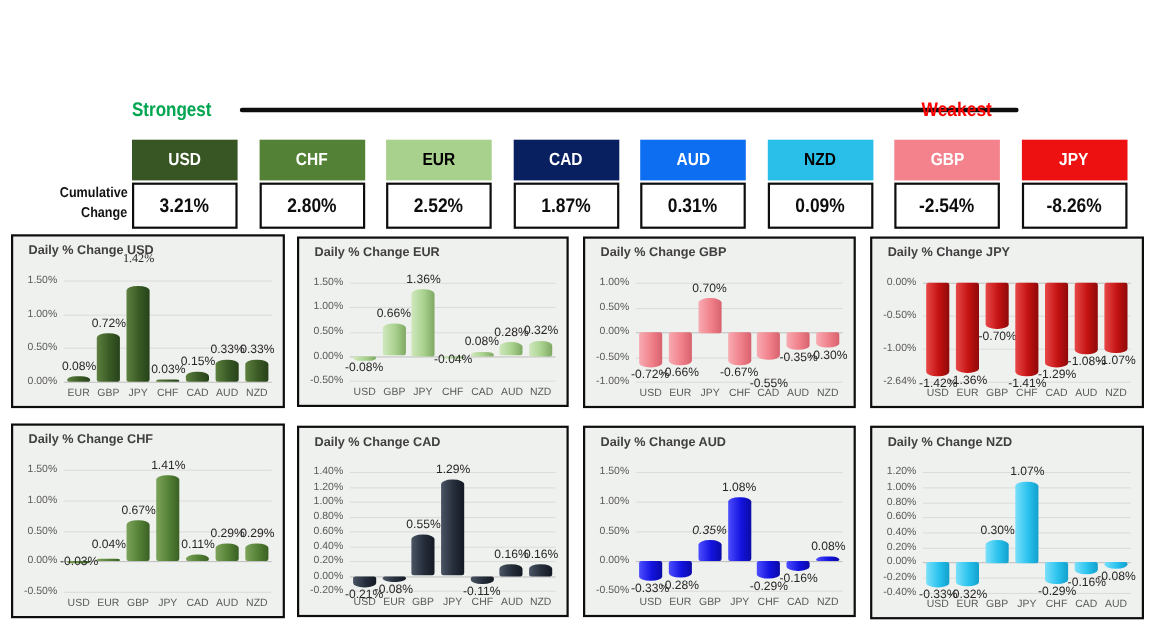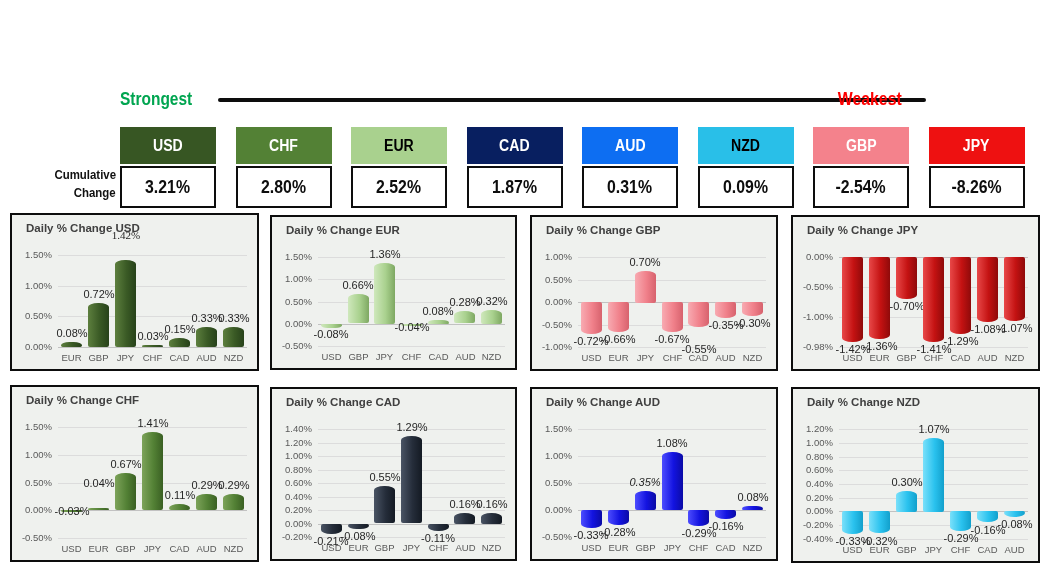--- a/index.html
+++ b/index.html
@@ -231,21 +231,21 @@
       </div>
       <div class="chart-panel" style="left: 783px; top: 3px; width: 249px; height: 156px;">
         <div class="chart-title">Daily % Change JPY</div>
         <div class="gridline zero" style="left: 46px; width: 189px; top: 40px;"></div>
         <div class="ytick" style="left: 2px; width: 38px; top: 35px;">0.00%</div>
         <div class="gridline" style="left: 46px; width: 189px; top: 70px;"></div>
         <div class="ytick" style="left: 2px; width: 38px; top: 65px;">-0.50%</div>
         <div class="gridline" style="left: 46px; width: 189px; top: 100px;"></div>
         <div class="ytick" style="left: 2px; width: 38px; top: 95px;">-1.00%</div>
         <div class="gridline" style="left: 46px; width: 189px; top: 130px;"></div>
-        <div class="ytick" style="left: 2px; width: 38px; top: 125px;">-0.98%</div>
+        <div class="ytick" style="left: 2px; width: 38px; top: 125px;">-2.64%</div>
         <div class="bar" style="left: 49px; width: 21px; top: 40px; height: 85px; background: linear-gradient(90deg, rgb(232, 72, 72) 0%, rgb(196, 18, 18) 55%, rgb(143, 10, 10) 100%); border-radius: 2px 2px 10px 10px / 2px 2px 4px 4px;"></div>
         <div class="dlabel" style="width: 60px; left: 30px; top: 126px;">-1.42%</div>
         <div class="xcat" style="width: 37px; left: 41px; top: 136px;">USD</div>
         <div class="bar" style="left: 76px; width: 21px; top: 40px; height: 82px; background: linear-gradient(90deg, rgb(232, 72, 72) 0%, rgb(196, 18, 18) 55%, rgb(143, 10, 10) 100%); border-radius: 2px 2px 10px 10px / 2px 2px 4px 4px;"></div>
         <div class="dlabel" style="width: 60px; left: 57px; top: 123px;">-1.36%</div>
         <div class="xcat" style="width: 37px; left: 68px; top: 136px;">EUR</div>
         <div class="bar" style="left: 103px; width: 21px; top: 40px; height: 42px; background: linear-gradient(90deg, rgb(232, 72, 72) 0%, rgb(196, 18, 18) 55%, rgb(143, 10, 10) 100%); border-radius: 2px 2px 10px 10px / 2px 2px 4px 4px;"></div>
         <div class="dlabel" style="width: 60px; left: 84px; top: 83px;">-0.70%</div>
         <div class="xcat" style="width: 37px; left: 95px; top: 136px;">GBP</div>
         <div class="bar" style="left: 130px; width: 21px; top: 40px; height: 85px; background: linear-gradient(90deg, rgb(232, 72, 72) 0%, rgb(196, 18, 18) 55%, rgb(143, 10, 10) 100%); border-radius: 2px 2px 10px 10px / 2px 2px 4px 4px;"></div>
@@ -270,21 +270,21 @@
         <div class="gridline" style="left: 46px; width: 189px; top: 96px;"></div>
         <div class="ytick" style="left: 2px; width: 38px; top: 91px;">0.50%</div>
         <div class="gridline zero" style="left: 46px; width: 189px; top: 123px;"></div>
         <div class="ytick" style="left: 2px; width: 38px; top: 118px;">0.00%</div>
         <div class="gridline" style="left: 46px; width: 189px; top: 151px;"></div>
         <div class="ytick" style="left: 2px; width: 38px; top: 146px;">-0.50%</div>
         <div class="bar" style="left: 49px; width: 21px; top: 123px; height: 2px; background: linear-gradient(90deg, rgb(125, 163, 90) 0%, rgb(83, 129, 53) 55%, rgb(58, 96, 35) 100%); border-radius: 2px 2px 10px 10px / 2px 2px 4px 4px;"></div>
         <div class="dlabel" style="width: 60px; left: 30px; top: 118px;">-0.03%</div>
         <div class="xcat" style="width: 37px; left: 41px; top: 157px;">USD</div>
         <div class="bar" style="left: 76px; width: 21px; top: 121px; height: 2px; background: linear-gradient(90deg, rgb(125, 163, 90) 0%, rgb(83, 129, 53) 55%, rgb(58, 96, 35) 100%); border-radius: 10px 10px 2px 2px / 4px 4px 2px 2px;"></div>
-        <div class="dlabel" style="width: 60px; left: 57px; top: 90px;">0.04%</div>
+        <div class="dlabel" style="width: 60px; left: 57px; top: 102px;">0.04%</div>
         <div class="xcat" style="width: 37px; left: 68px; top: 157px;">EUR</div>
         <div class="bar" style="left: 103px; width: 21px; top: 86px; height: 37px; background: linear-gradient(90deg, rgb(125, 163, 90) 0%, rgb(83, 129, 53) 55%, rgb(58, 96, 35) 100%); border-radius: 10px 10px 2px 2px / 4px 4px 2px 2px;"></div>
         <div class="dlabel" style="width: 60px; left: 84px; top: 71px;">0.67%</div>
         <div class="xcat" style="width: 37px; left: 95px; top: 157px;">GBP</div>
         <div class="bar" style="left: 130px; width: 21px; top: 45px; height: 78px; background: linear-gradient(90deg, rgb(125, 163, 90) 0%, rgb(83, 129, 53) 55%, rgb(58, 96, 35) 100%); border-radius: 10px 10px 2px 2px / 4px 4px 2px 2px;"></div>
         <div class="dlabel" style="width: 60px; left: 111px; top: 30px;">1.41%</div>
         <div class="xcat" style="width: 37px; left: 122px; top: 157px;">JPY</div>
         <div class="bar" style="left: 157px; width: 21px; top: 117px; height: 6px; background: linear-gradient(90deg, rgb(125, 163, 90) 0%, rgb(83, 129, 53) 55%, rgb(58, 96, 35) 100%); border-radius: 10px 10px 2px 2px / 4px 4px 2px 2px;"></div>
         <div class="dlabel" style="width: 60px; left: 138px; top: 102px;">0.11%</div>
         <div class="xcat" style="width: 37px; left: 149px; top: 157px;">CAD</div>

